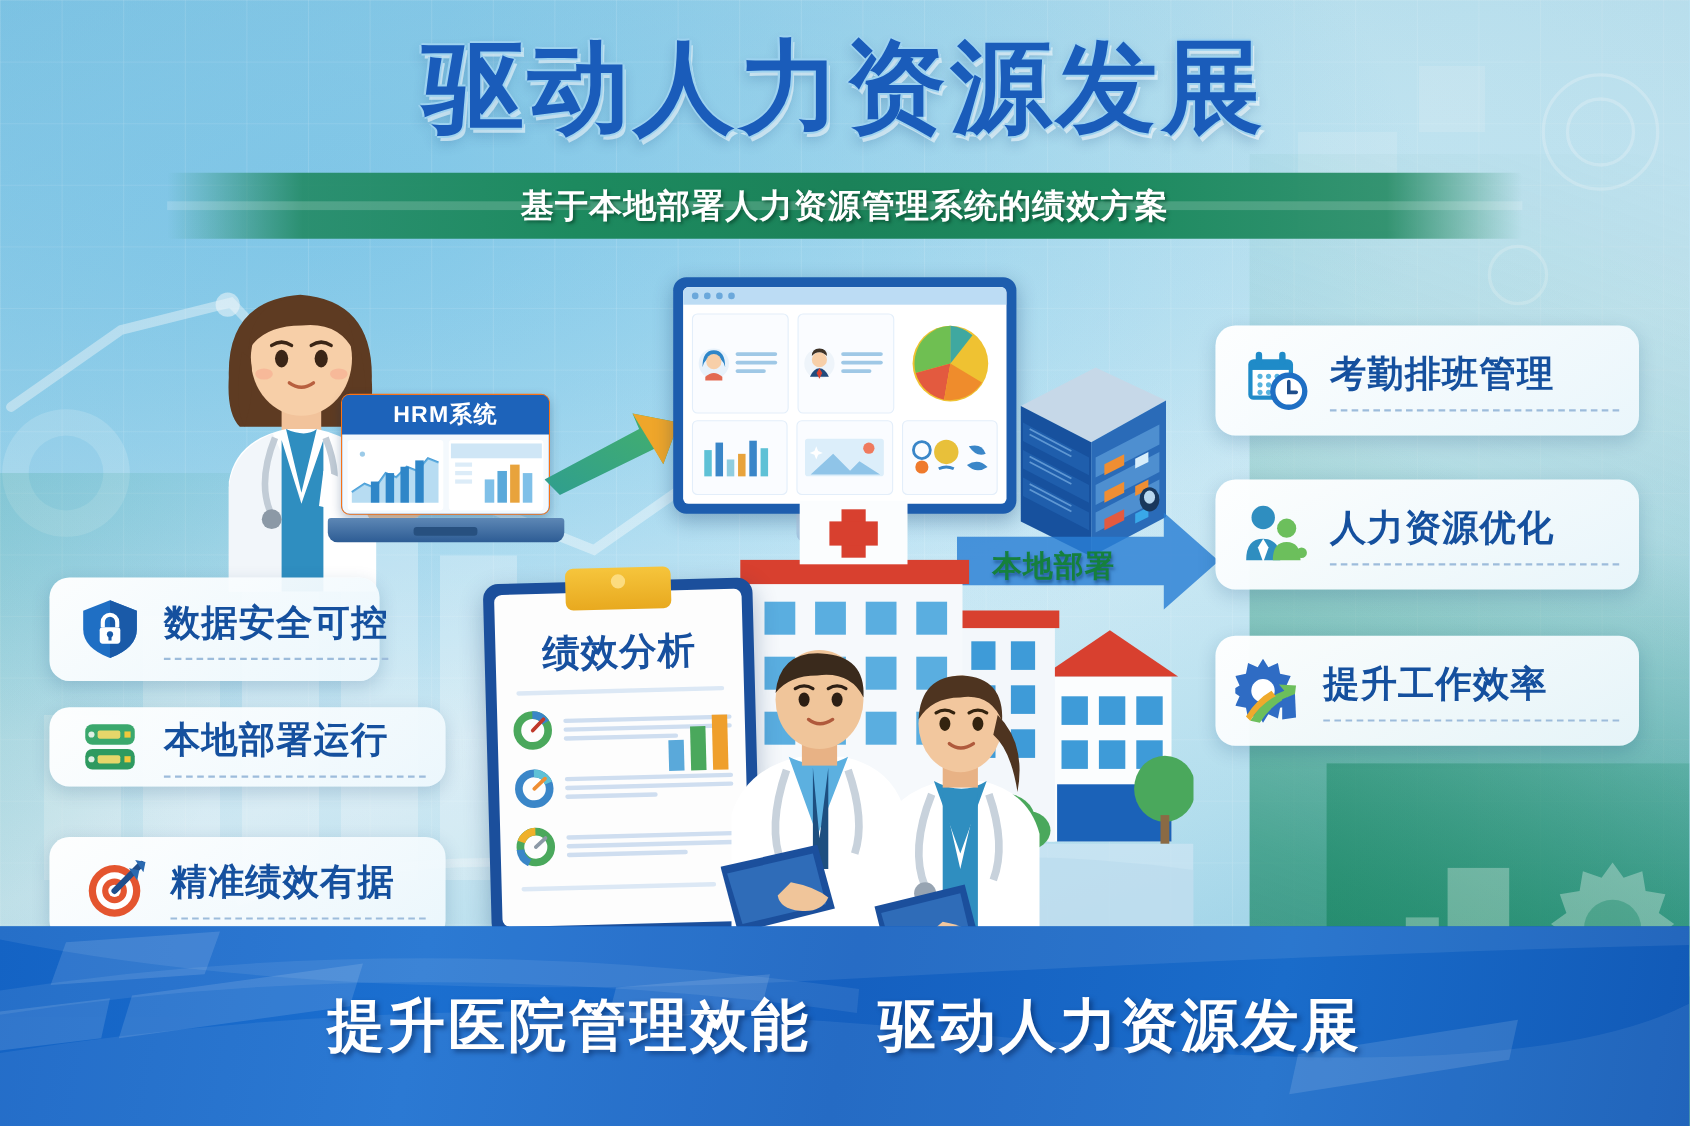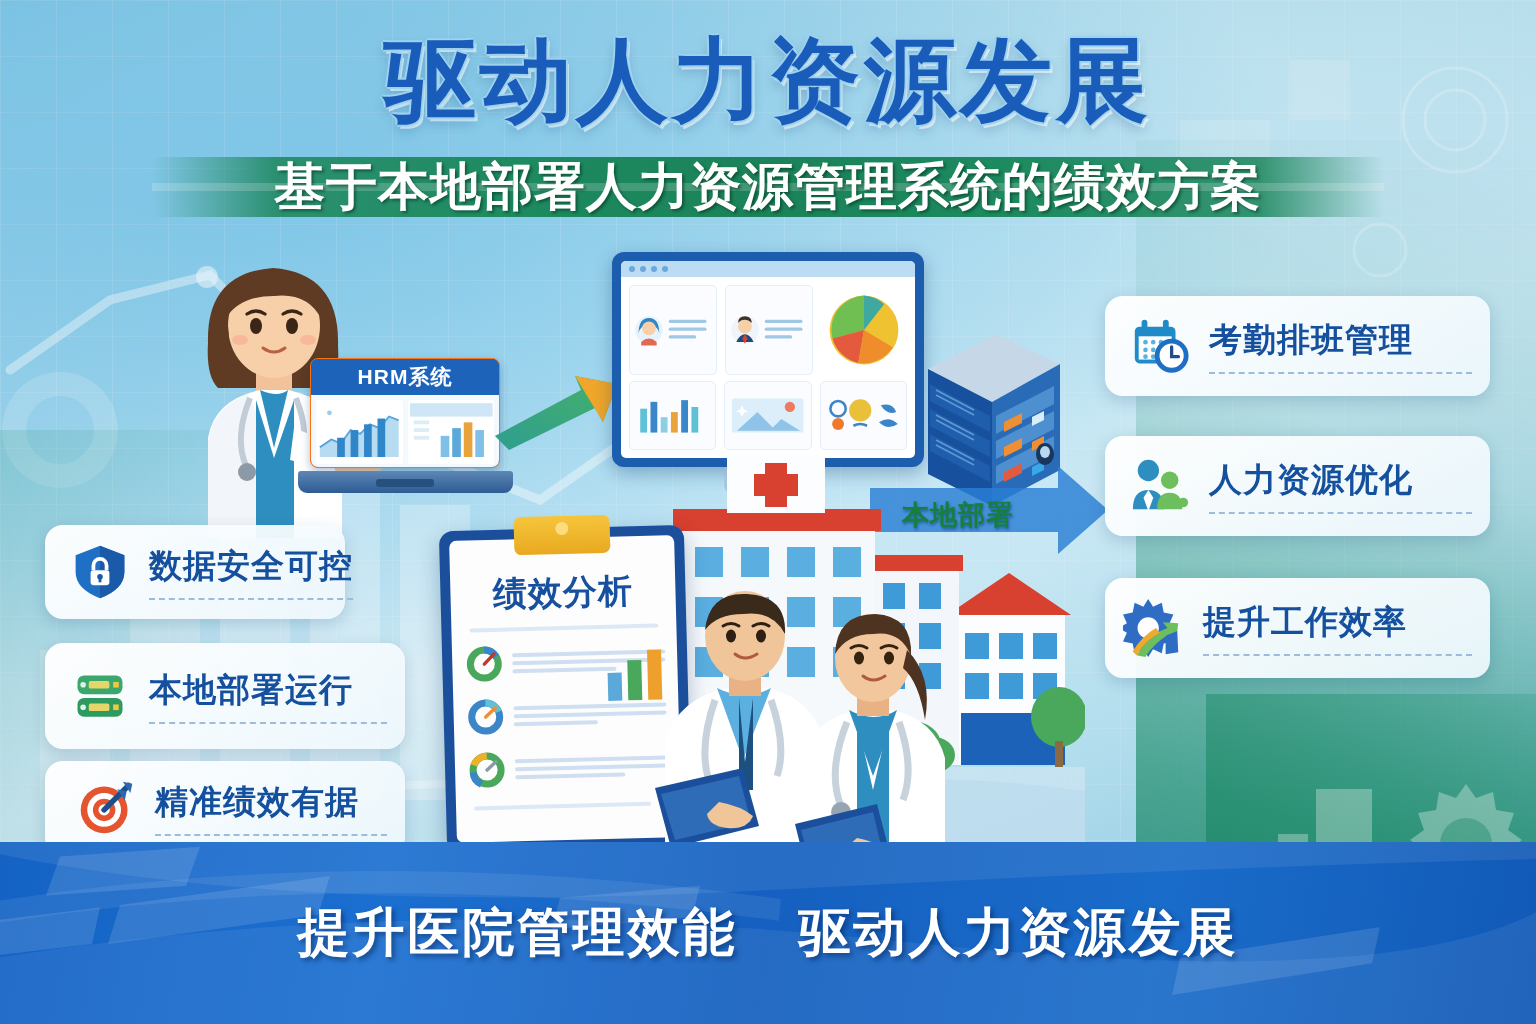--- a/index.html
+++ b/index.html
@@ -41,37 +41,37 @@
     line-height:1.02;
     text-shadow:
       2px 0 0 #9dd2ef, -2px 0 0 #9dd2ef, 0 2px 0 #9dd2ef, 0 -2px 0 #9dd2ef,
       3px 4px 0 rgba(255,255,255,.55), 0 6px 12px rgba(10,60,120,.25);
   }
   .sub-banner{position:absolute;left:152px;top:157px;width:1232px;height:60px;
     background:linear-gradient(90deg, rgba(33,140,96,0) 0%, rgba(28,134,92,.85) 10%, #1d8a5f 30%, #1b8259 50%, #1d8a5f 70%, rgba(28,134,92,.85) 90%, rgba(33,140,96,0) 100%);
     border-radius:3px;
     display:flex;align-items:center;justify-content:center;}
   .sub-banner .shine{position:absolute;left:0;right:0;top:26px;height:8px;background:rgba(255,255,255,.18);}
-  .sub-title{position:relative;font-size:51px;font-weight:bold;color:#ffffff;letter-spacing:1px;
+  .sub-title{position:relative;font-size:30px;font-weight:bold;color:#ffffff;letter-spacing:1px;
     text-shadow:2px 2px 3px rgba(0,50,30,.55);}
 
   
   .card{
     position:absolute;border-radius:18px;
     background:linear-gradient(145deg, rgba(255,255,255,.97) 0%, rgba(238,248,253,.93) 100%);
     box-shadow:0 5px 16px rgba(12,60,110,.18);
     display:flex;align-items:center;padding:0 18px;box-sizing:border-box;
   }
   .card .ic{width:74px;height:74px;flex:0 0 74px;display:flex;align-items:center;justify-content:center;}
   .card .ctext{margin-left:12px;display:flex;flex-direction:column;justify-content:center;flex:1;}
   .card .clabel{font-size:33px;font-weight:bold;color:#15509e;letter-spacing:1px;white-space:nowrap;}
   .card .cdash{margin-top:9px;height:0;border-top:2px dashed #9dbcdb;width:100%;}
 
   .card-l1{left:45px;top:525px;width:300px;height:94px;}
-  .card-l2{left:45px;top:643px;width:360px;height:106px;}
+  .card-l2{left:45px;top:643px;width:360px;height:72px;}
   .card-l3{left:45px;top:761px;width:360px;height:94px;padding-left:24px;}
   .card-r1{left:1105px;top:296px;width:385px;height:100px;}
   .card-r2{left:1105px;top:436px;width:385px;height:100px;}
   .card-r3{left:1105px;top:578px;width:385px;height:100px;padding-left:12px;}
 
   
   .laptop{position:absolute;left:298px;top:358px;width:215px;height:135px;}
   .lt-screen{position:absolute;left:12px;top:0;width:190px;height:110px;background:#1b5fb5;border-radius:8px;
     border:1px solid #f97316;box-sizing:border-box;overflow:hidden;box-shadow:0 4px 10px rgba(10,50,100,.3);}
   .lt-head{height:36px;display:flex;align-items:center;justify-content:center;background:#1d63ba;}

